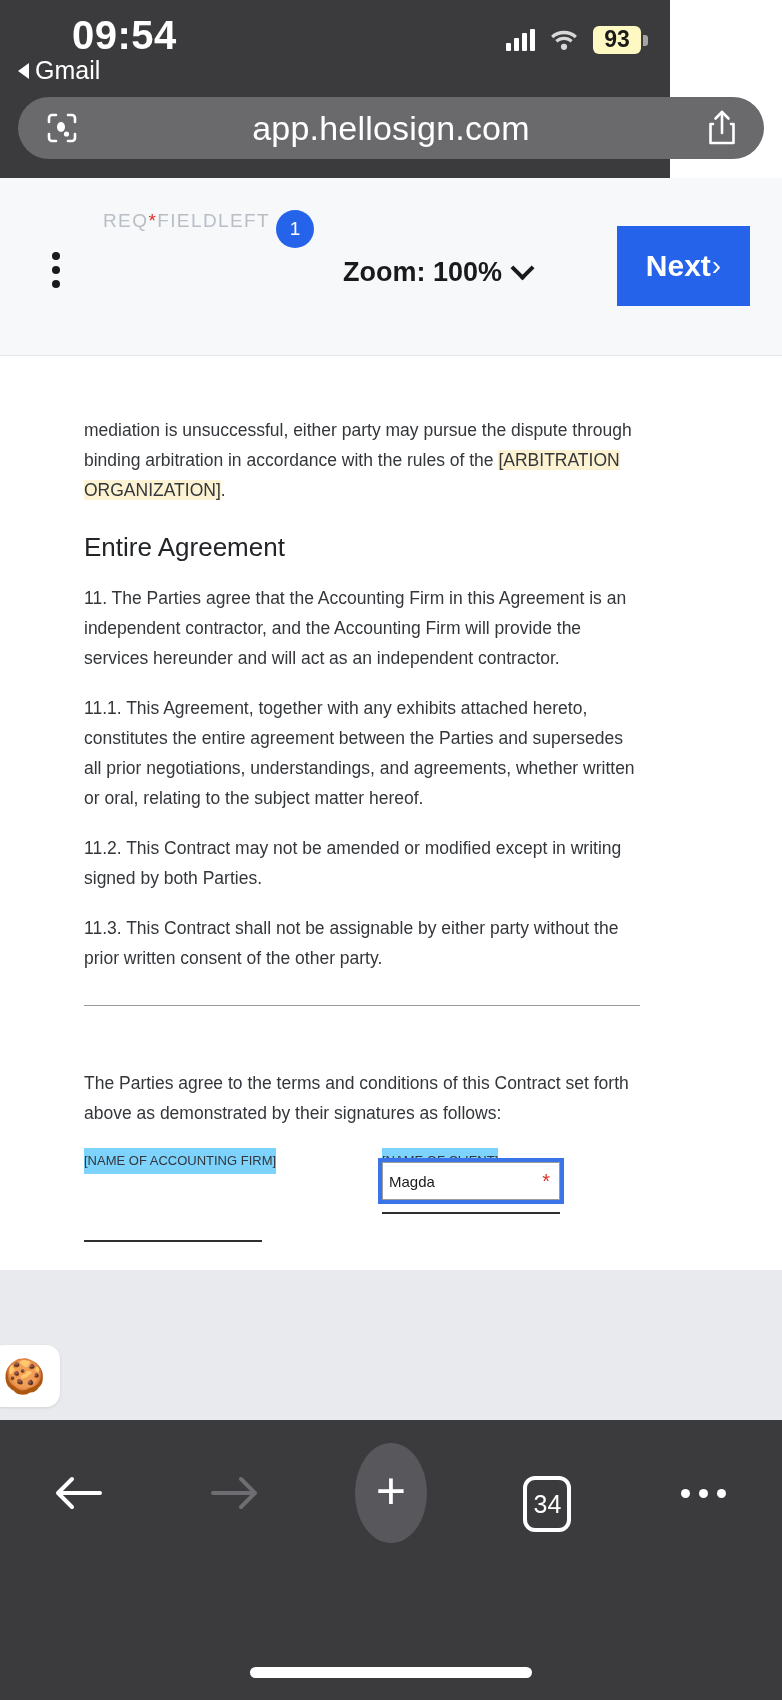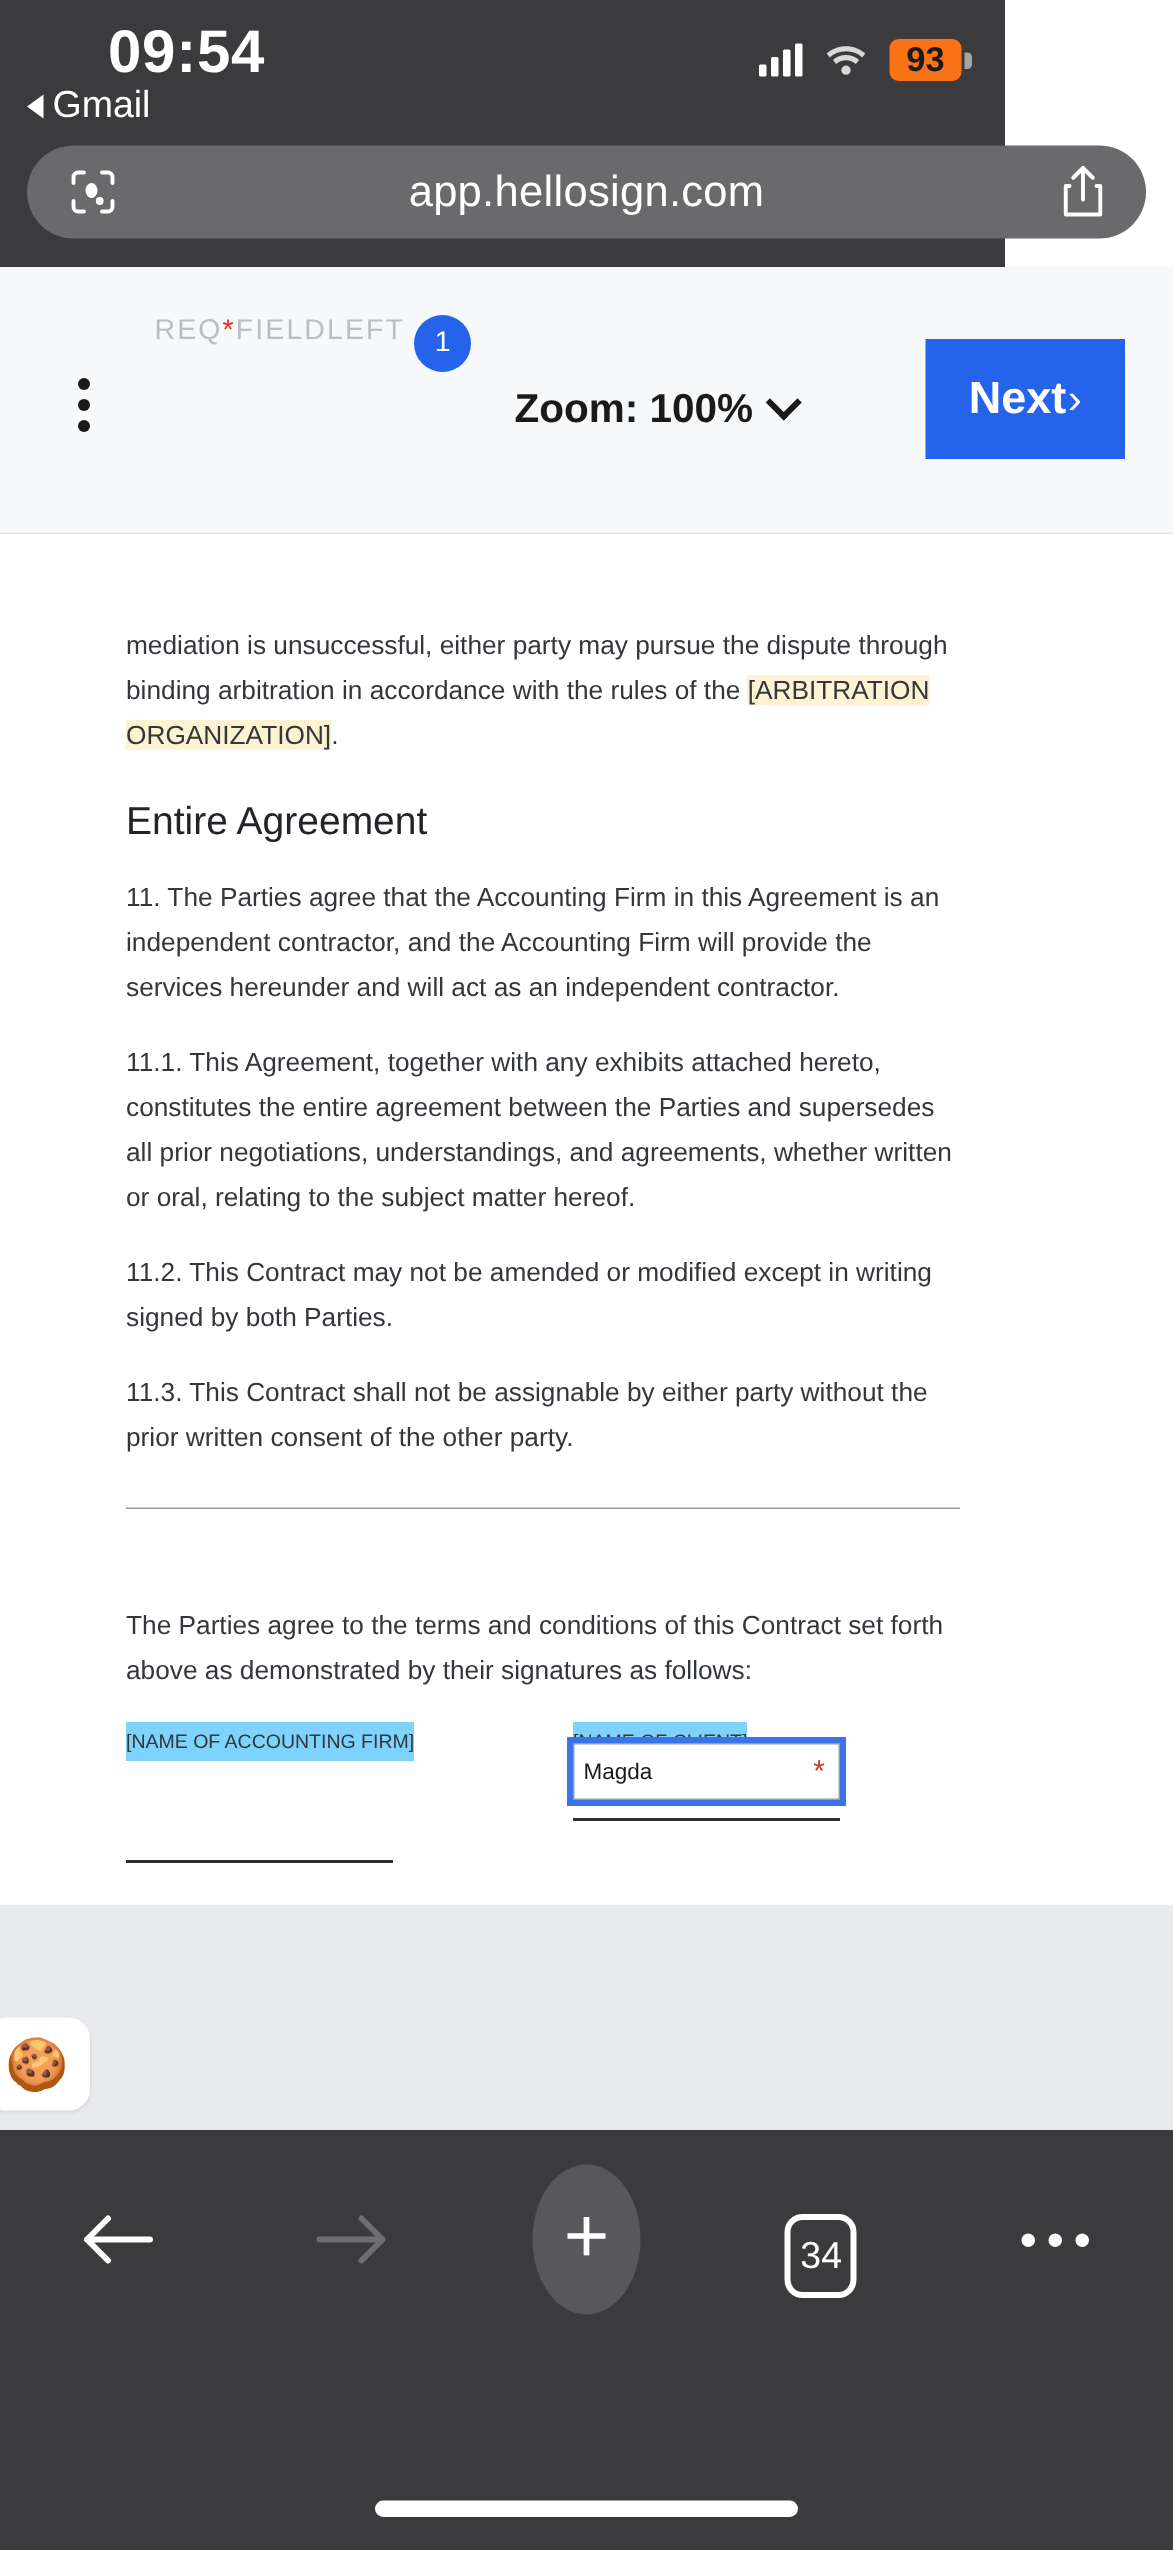--- a/index.html
+++ b/index.html
@@ -47,21 +47,21 @@
   .signal i { display:block; width: 5px; background: #fff; border-radius: 1px; }
   .signal i:nth-child(1){ height: 8px; }
   .signal i:nth-child(2){ height: 13px; }
   .signal i:nth-child(3){ height: 18px; }
   .signal i:nth-child(4){ height: 22px; }
   .wifi { width: 30px; height: 22px; position: relative; }
   .battery {
     display: flex; align-items: center;
   }
   .battery-body {
-    background: #f97316; color: #1a1a1a;
+    background: #fef9c3; color: #1a1a1a;
     border-radius: 6px;
     font-size: 23px; font-weight: 700;
     padding: 1px 7px 2px 7px;
     line-height: 1.1;
     min-width: 48px; text-align: center;
   }
   .battery-cap {
     width: 5px; height: 11px;
     background: rgba(255,255,255,0.55);
     border-radius: 0 3px 3px 0;
@@ -71,21 +71,21 @@
   
   .url-bar {
     position: absolute; left: 18px; top: 97px;
     width: 746px; height: 62px;
     background: #6a6a6d;
     border-radius: 31px;
     display: flex; align-items: center;
   }
   .url-text {
     flex: 1; text-align: center;
-    color: #ffffff; font-size: 29px; font-weight: 400;
+    color: #ffffff; font-size: 34px; font-weight: 400;
     letter-spacing: 0.2px;
   }
   .url-left-icon {
     position: absolute; left: 26px; top: 50%;
     transform: translateY(-50%);
     width: 36px; height: 36px;
   }
   .url-right-icon {
     position: absolute; right: 26px; top: 50%;
     transform: translateY(-50%);

